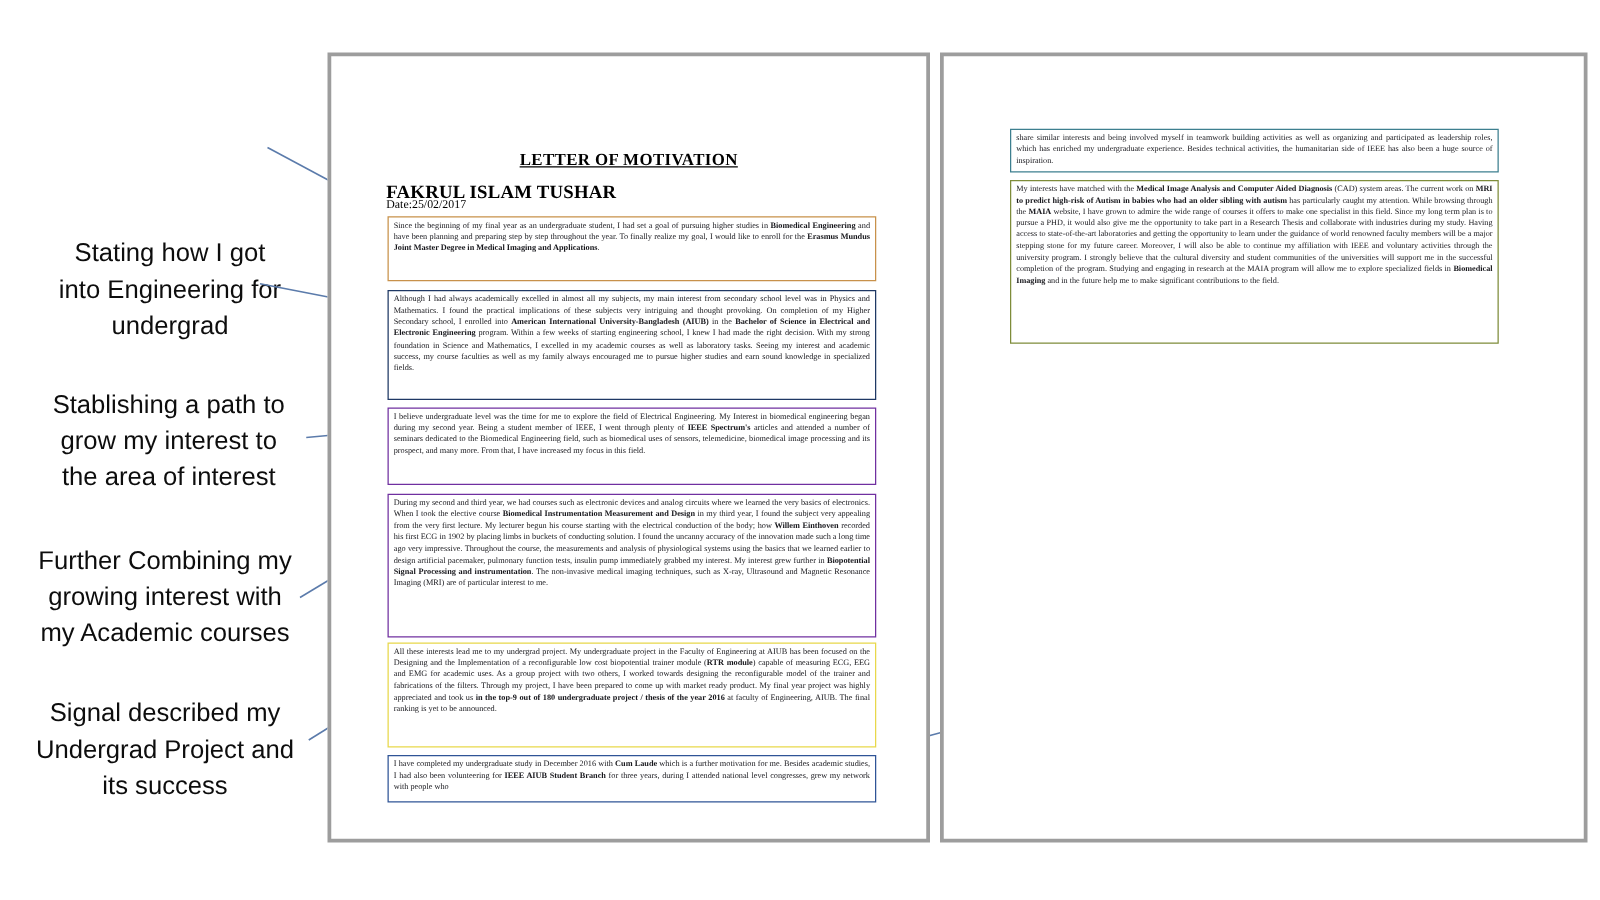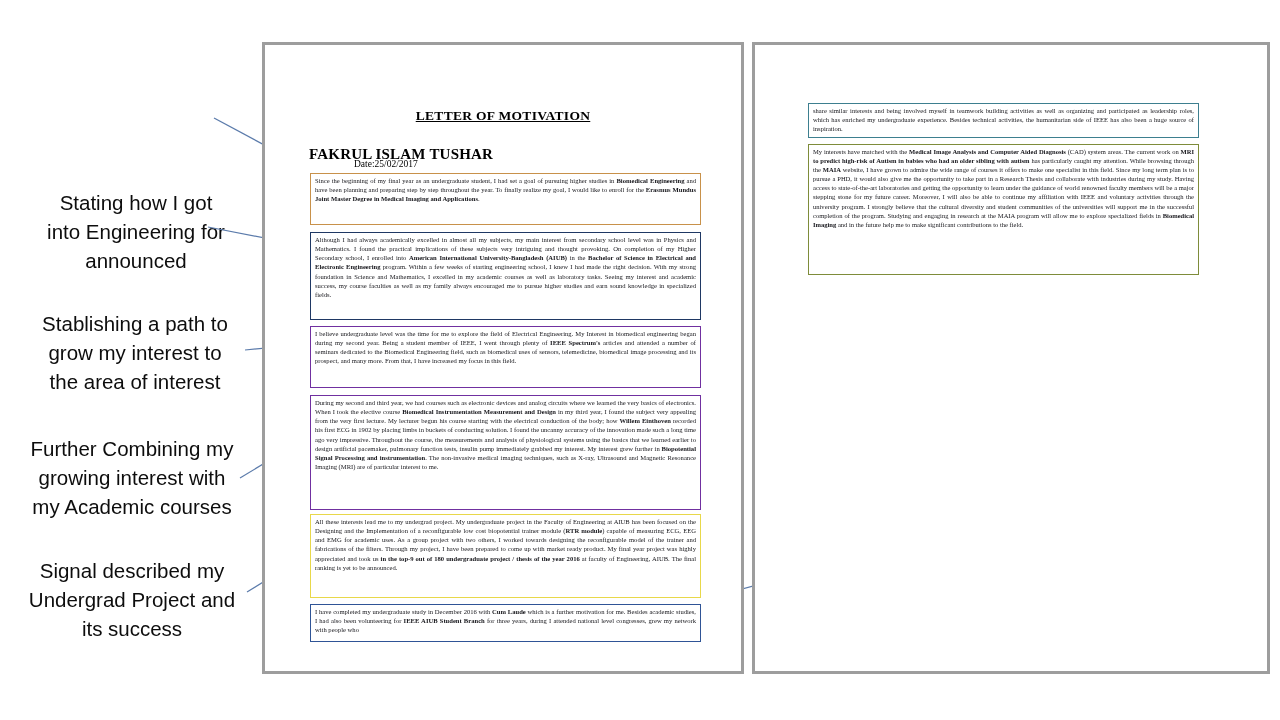--- a/index.html
+++ b/index.html
@@ -43,34 +43,34 @@
   #page-left{left:262px;top:42px;width:482px;height:632px;}
   #page-right{left:752px;top:42px;width:518px;height:632px;}
 
   .doc-inner{position:absolute;left:0;top:0;right:0;bottom:0;padding:0;}
 
   .doc-title{
     font-family:"Liberation Serif", serif;
     font-weight:bold;font-size:13.5px;
     text-align:center;text-decoration:underline;
     letter-spacing:.3px;
-    margin:0;padding:0;
+    margin:12px;padding:0;
     position:absolute;left:0;right:0;top:63px;
     color:#000;
   }
   .doc-name{
     position:absolute;left:44px;top:101px;
     font-family:"Liberation Serif", serif;
     font-weight:bold;font-size:15px;color:#000;
     letter-spacing:.2px;
   }
   .doc-date{
     position:absolute;left:44px;top:114px;
     font-family:"Liberation Serif", serif;
-    font-size:9.5px;color:#000;margin-left:45px;
+    font-size:9.5px;color:#000;
   }
 
   
   .para{
     position:absolute;
     box-sizing:border-box;
     border:1px solid #888;
     font-family:"Liberation Serif", serif;
     font-size:6.6px;
     line-height:9.15px;
@@ -94,21 +94,21 @@
   .para.tiny{font-size:6.55px;line-height:9.1px;}
 </style>
 </head>
 <body style="background: rgb(255, 255, 255);">
 
 <div class="stage">
 
 
   <div class="callout" style="left:18px;top:188px;width:236px;">Stating how I got
 into Engineering for
-announced</div>
+undergrad</div>
 
   <div class="callout" style="left:8px;top:309px;width:254px;">Stablishing a path to
 grow my interest to
 the area of interest</div>
 
   <div class="callout" style="left:2px;top:434px;width:260px;">Further Combining my
 growing interest with
 my Academic courses</div>
 
   <div class="callout" style="left:2px;top:556px;width:260px;">Signal described my

